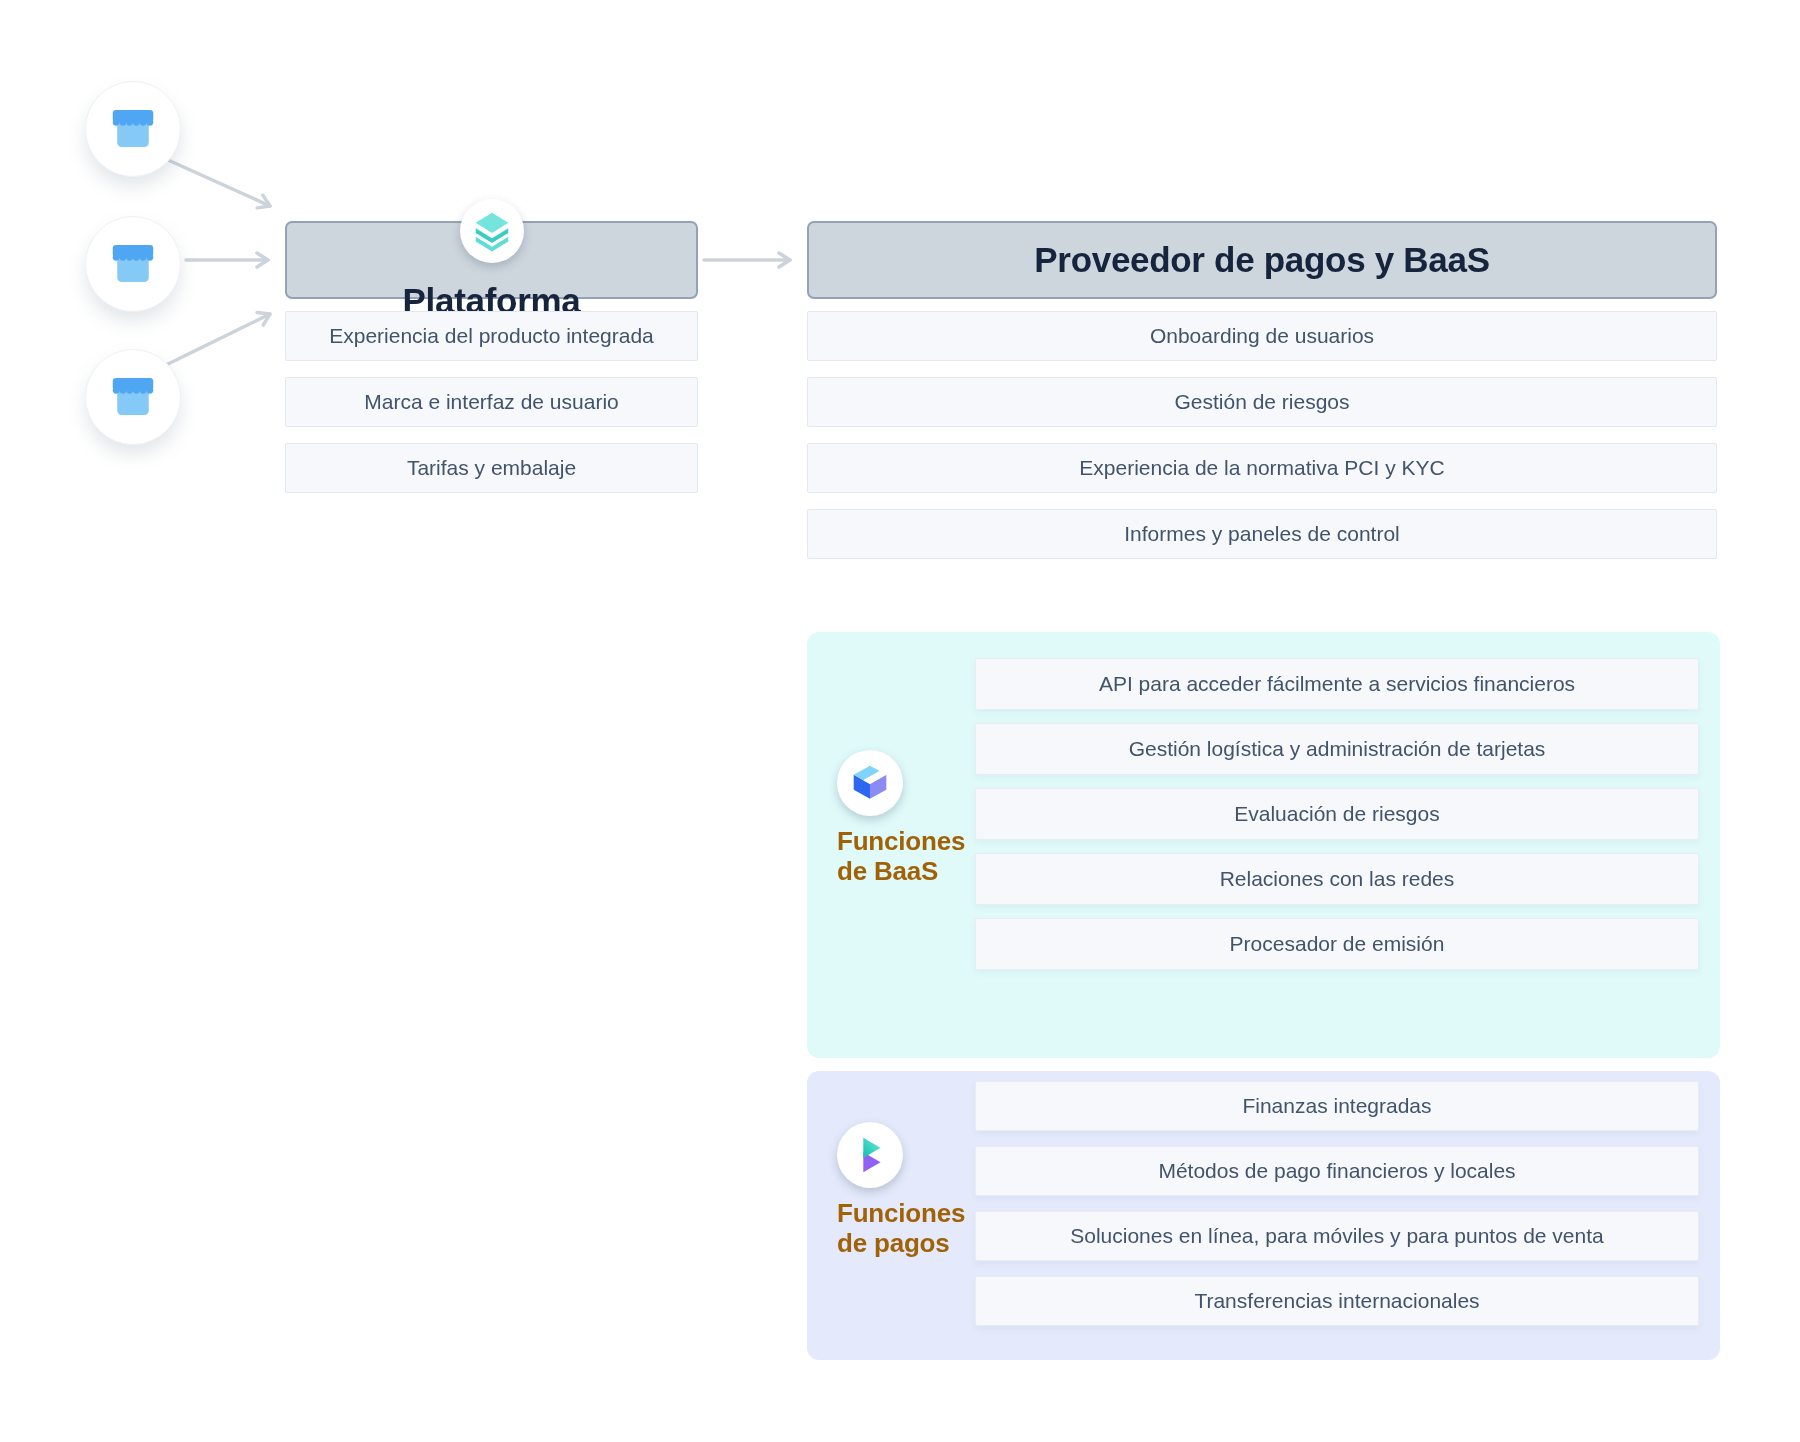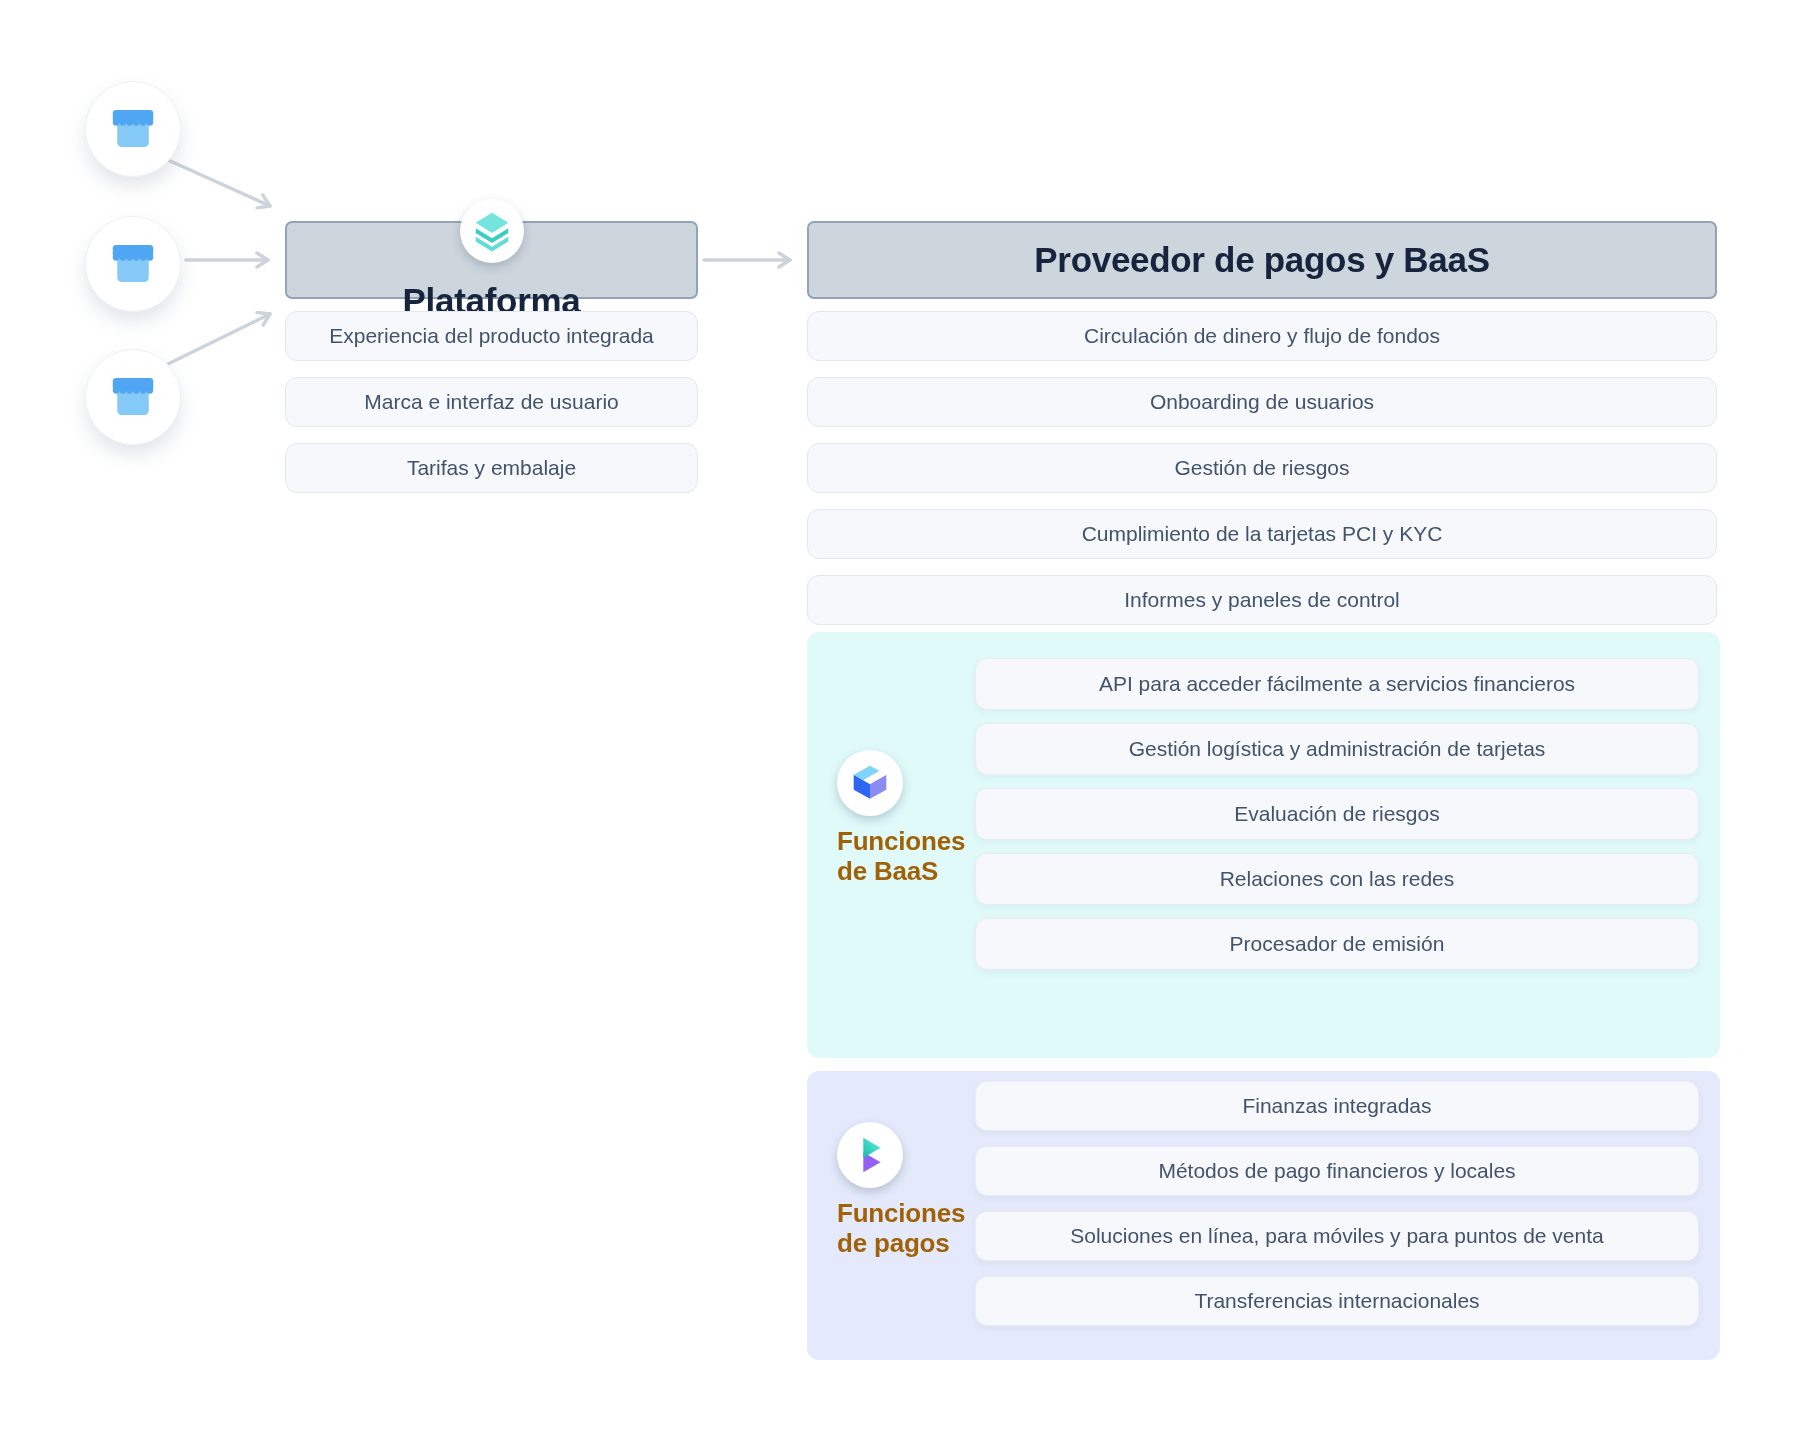--- a/index.html
+++ b/index.html
@@ -29,21 +29,21 @@
   }
   .icon-circle{
     width:64px;height:64px;border-radius:50%;background:#ffffff;
     box-shadow:0 4px 10px rgba(70,90,110,0.28);
     display:flex;align-items:center;justify-content:center;flex:0 0 auto;
   }
 
   
   .item-list{position:absolute;margin:0;padding:0;list-style:none;}
   .item{
-    box-sizing:border-box;border-radius:12px;
+    box-sizing:border-box;border-radius:2px;
     background:#f6f8fb;border:1.5px solid #e2e8ef;
     display:flex;align-items:center;justify-content:center;text-align:center;
     font-size:21px;color:#42536b;
   }
   .platform-list{left:285px;top:311px;width:413px;}
   .provider-list{left:807px;top:311px;width:910px;}
   .platform-list .item,.provider-list .item{height:50px;margin-bottom:16px;}
 
   
   .panel{position:absolute;left:807px;width:913px;border-radius:12px;}
@@ -144,24 +144,23 @@
   <li class="item">Experiencia del producto integrada</li>
       <li class="item">Marca e interfaz de usuario</li>
       <li class="item">Tarifas y embalaje</li>
     </ul>
 
   <div class="col-header" style="left:807px;top:221px;width:910px;">
     <span class="title">Proveedor de pagos y BaaS</span>
   </div>
   <ul class="item-list provider-list">
 
-  <li class="item">Circulación de dinero y flujo de fondos</li>
       <li class="item">Onboarding de usuarios</li>
       <li class="item">Gestión de riesgos</li>
-      <li class="item">Cumplimiento de la tarjetas PCI y KYC</li>
+      <li class="item">Experiencia de la normativa PCI y KYC</li>
       <li class="item">Informes y paneles de control</li>
     </ul>
 
   <div class="panel baas-panel">
     <div class="panel-side">
       <div class="icon-circle">
         <svg width="46" height="46" viewBox="0 0 48 48">
           <path d="M24,25 L7,15.5 L7,31 L24,40.5 Z" fill="#2d67ef"></path>
           <path d="M24,25 L41,15.5 L41,31 L24,40.5 Z" fill="#8b8bf5"></path>
           <path d="M7,15.5 L24,6 L34,11.6 L17,21.2 Z" fill="#7ed4fb"></path>

